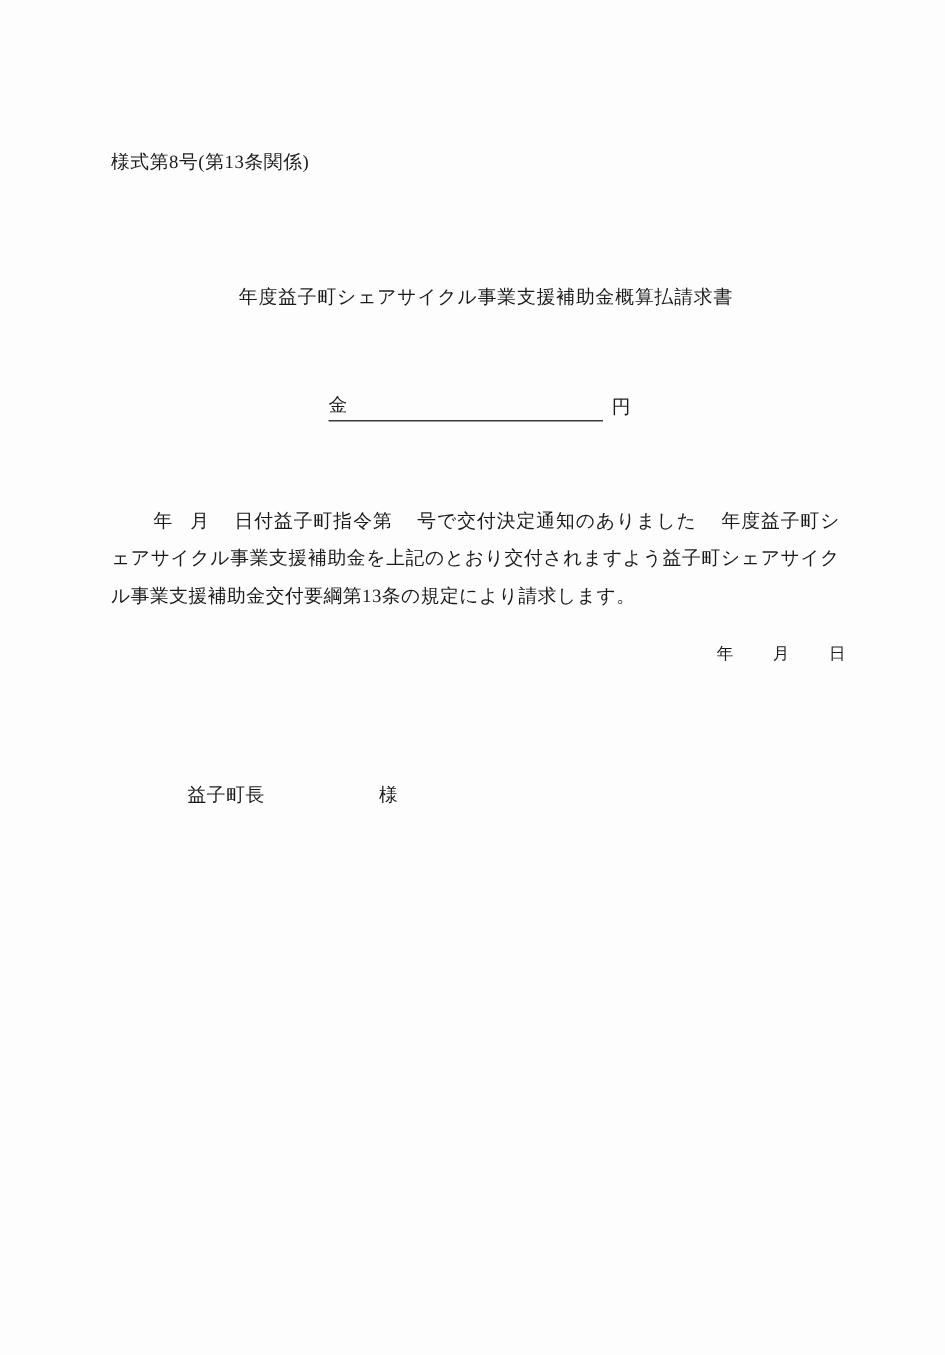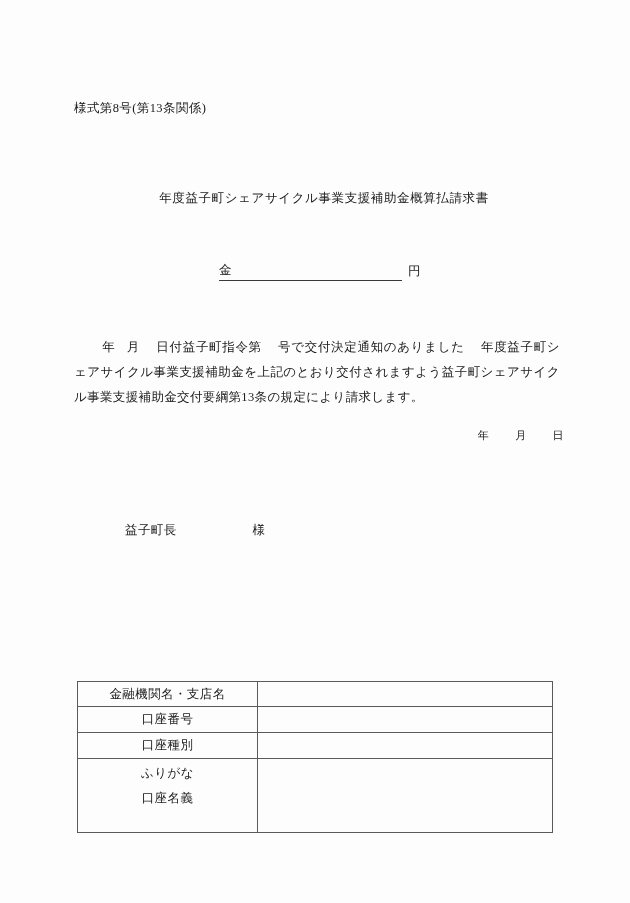--- a/index.html
+++ b/index.html
@@ -191,43 +191,14 @@
 
   <div class="date-line">
     <span>年</span><span class="sp"></span><span>月</span><span class="sp"></span><span>日</span>
   </div>
 
   <div class="addressee">
     <span>益子町長</span><span class="sp"></span><span>様</span>
   </div>
 
 
-  <table class="bank-table">
-    <tbody>
-      <tr class="row-h1">
-        <td class="label-cell">
-          <div class="line">金融機関名・支店名</div>
-        </td>
-        <td class="value-cell"></td>
-      </tr>
-      <tr class="row-h2">
-        <td class="label-cell">
-          <div class="line">口座番号</div>
-        </td>
-        <td class="value-cell"></td>
-      </tr>
-      <tr class="row-h3">
-        <td class="label-cell">
-          <div class="line">口座種別</div>
-        </td>
-        <td class="value-cell"></td>
-      </tr>
-      <tr class="row-h4">
-        <td class="label-cell">
-          <div class="line">ふりがな</div>
-          <div class="line">口座名義</div>
-        </td>
-        <td class="value-cell"></td>
-      </tr>
-    </tbody>
-  </table>
 
 </div>
 
 </body></html>

